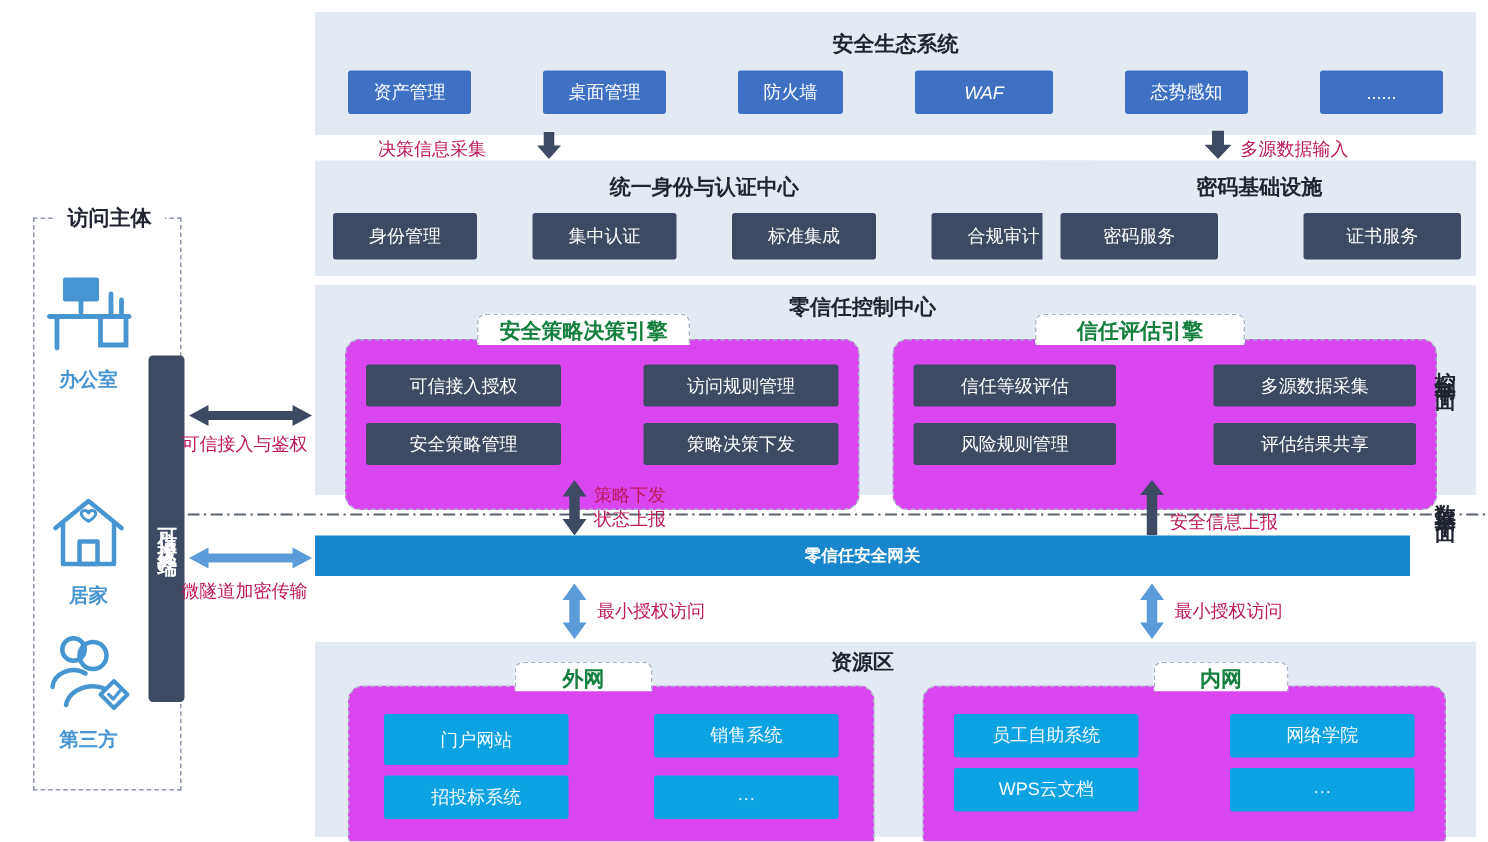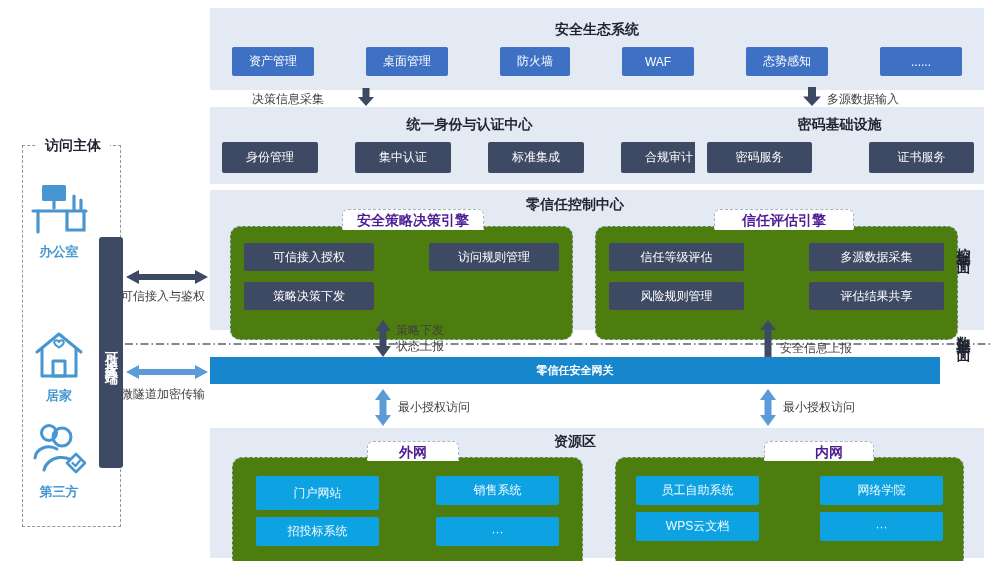--- a/index.html
+++ b/index.html
@@ -5,25 +5,25 @@
   html,body{margin:0;padding:0;background:#fff;}
   .canvas{position:relative;width:992px;height:561px;background:#fff;
           font-family:"Liberation Sans",sans-serif;overflow:hidden;}
   .panel{position:absolute;background:#e3eaf4;padding-left:44px;}
   .sec-title{position:absolute;font-size:14px;font-weight:bold;color:#1f2430;text-align:center;white-space:nowrap;}
   .btn{display:flex;align-items:center;justify-content:center;font-size:12px;color:#fff;border-radius:2px;white-space:nowrap;}
   .btn-blue{background:#3e70c4;}
   .btn-dark{background:#3e4a63;}
   .btn-cyan{background:#0da3e3;color:rgba(255,255,255,.95);}
   .btn-row{position:absolute;display:flex;justify-content:space-between;}
-  .dashed-panel{position:absolute;background:#4d7c0f;border:1.5px dashed #a8b4c6;border-radius:10px;
+  .dashed-panel{position:absolute;background:#d946ef;border:1.5px dashed #a8b4c6;border-radius:10px;
                 display:grid;justify-content:space-between;align-content:start;gap:24px;}
   .tab{position:absolute;background:#fff;border:1.5px dashed #a8b4c6;border-bottom:none;
-       border-radius:6px 6px 0 0;font-weight:bold;font-size:14px;color:#4c1d95;text-align:center;z-index:2;margin-left:24px;}
-  .flow-label{position:absolute;font-size:12px;color:#404040;white-space:nowrap;}
+       border-radius:6px 6px 0 0;font-weight:bold;font-size:14px;color:#15803d;text-align:center;z-index:2;}
+  .flow-label{position:absolute;font-size:12px;color:#be185d;white-space:nowrap;}
   .arrow{position:absolute;line-height:0;}
   .access-box{position:absolute;border:1.5px dashed #8a97ad;background:#fff;}
   .access-title{position:absolute;background:#fff;font-size:14px;font-weight:bold;color:#1f2430;
                 text-align:center;padding:0 4px;white-space:nowrap;}
   .subject{position:absolute;text-align:center;}
   .subject .lbl{display:block;margin-top:3px;font-size:13px;font-weight:bold;color:#4796d2;}
   .terminal{position:absolute;background:#3e4a63;border-radius:3px;color:#fff;font-size:13px;font-weight:bold;
             display:flex;align-items:center;justify-content:center;
             writing-mode:vertical-rl;text-orientation:upright;letter-spacing:4px;}
   .plane{position:absolute;font-size:14px;font-weight:bold;color:#1f2430;
@@ -95,21 +95,21 @@
       </svg>
   </div>
   <div class="flow-label" style="left:121px;top:386px;">微隧道加密传输</div>
 
   <div class="panel" style="left:210px;top:8px;width:730px;height:82px;">
     <div class="sec-title" style="left:0;right:0;top:13px;position:absolute;">安全生态系统</div>
     <div class="btn-row" style="left:22px;right:22px;top:39px;">
       <div class="btn btn-blue" style="width:82px;height:29px;">资产管理</div>
       <div class="btn btn-blue" style="width:82px;height:29px;">桌面管理</div>
       <div class="btn btn-blue" style="width:70px;height:29px;">防火墙</div>
-      <div class="btn btn-blue" style="width:72px;height:29px;">WAF</div>
+      <div class="btn btn-blue" style="width:92px;height:29px;font-style:italic;">WAF</div>
       <div class="btn btn-blue" style="width:82px;height:29px;">态势感知</div>
       <div class="btn btn-blue" style="width:82px;height:29px;">......</div>
     </div>
   </div>
 
   <div class="flow-label" style="left:252px;top:91px;">决策信息采集</div>
   <div class="arrow" style="left:358px;top:88px;">
     <svg width="16" height="18" viewBox="0 0 16 18">
         <polygon points="4.5,0 11.5,0 11.5,9 16,9 8,18 0,9 4.5,9" fill="#3e4a63"></polygon>
       </svg>
@@ -139,20 +139,21 @@
     </div>
   </div>
 
   <div class="panel" style="left:210px;top:190px;width:730px;height:140px;"></div>
   <div class="sec-title" style="left:210px;top:196px;width:730px;">零信任控制中心</div>
 
   <div class="tab" style="left:318px;top:209px;width:140px;height:20px;line-height:21px;">安全策略决策引擎</div>
   <div class="dashed-panel" style="left:230px;top:226px;width:315px;height:96px;grid-template-columns:130px 130px;row-gap:11px;padding:16px 13px 0;">
     <div class="btn btn-dark" style="height:28px;">可信接入授权</div>
     <div class="btn btn-dark" style="height:28px;">访问规则管理</div>
+    <div class="btn btn-dark" style="height:28px;">安全策略管理</div>
     <div class="btn btn-dark" style="height:28px;">策略决策下发</div>
   </div>
 
   <div class="tab" style="left:690px;top:209px;width:138px;height:20px;line-height:21px;">信任评估引擎</div>
   <div class="dashed-panel" style="left:595px;top:226px;width:335px;height:96px;grid-template-columns:135px 135px;row-gap:11px;padding:16px 13px 0;">
     <div class="btn btn-dark" style="height:28px;">信任等级评估</div>
     <div class="btn btn-dark" style="height:28px;">多源数据采集</div>
     <div class="btn btn-dark" style="height:28px;">风险规则管理</div>
     <div class="btn btn-dark" style="height:28px;">评估结果共享</div>
   </div>
@@ -198,21 +199,21 @@
   <div class="sec-title" style="left:210px;top:433px;width:730px;">资源区</div>
 
   <div class="tab" style="left:343px;top:441px;width:90px;height:19px;line-height:20px;">外网</div>
   <div class="dashed-panel" style="left:232px;top:457px;width:303px;height:91px;grid-template-columns:123px 123px;row-gap:7px;padding:18px 23px 0;">
     <div class="btn btn-cyan" style="height:34px;">门户网站</div>
     <div class="btn btn-cyan" style="height:29px;">销售系统</div>
     <div class="btn btn-cyan" style="height:29px;">招投标系统</div>
     <div class="btn btn-cyan" style="height:29px;">···</div>
   </div>
 
-  <div class="tab" style="left:740px;top:441px;width:88px;height:19px;line-height:20px;padding-left:20px;">内网</div>
+  <div class="tab" style="left:769px;top:441px;width:88px;height:19px;line-height:20px;">内网</div>
   <div class="dashed-panel" style="left:615px;top:457px;width:307px;height:91px;grid-template-columns:123px 123px;row-gap:7px;padding:18px 20px 0;">
     <div class="btn btn-cyan" style="height:29px;">员工自助系统</div>
     <div class="btn btn-cyan" style="height:29px;">网络学院</div>
     <div class="btn btn-cyan" style="height:29px;">WPS云文档</div>
     <div class="btn btn-cyan" style="height:29px;">···</div>
   </div>
 
   <div class="plane" style="left:955px;top:237px;">控制平面</div>
   <div class="plane" style="left:955px;top:325px;">数据平面</div>
 

